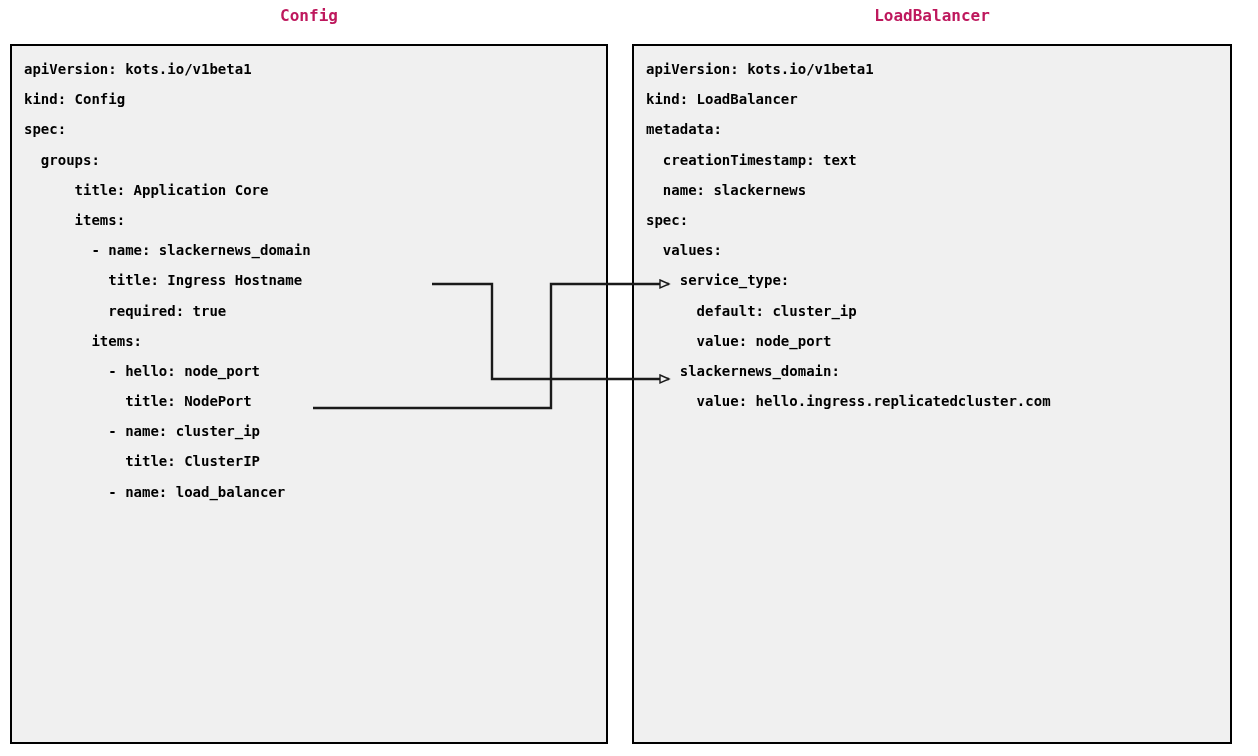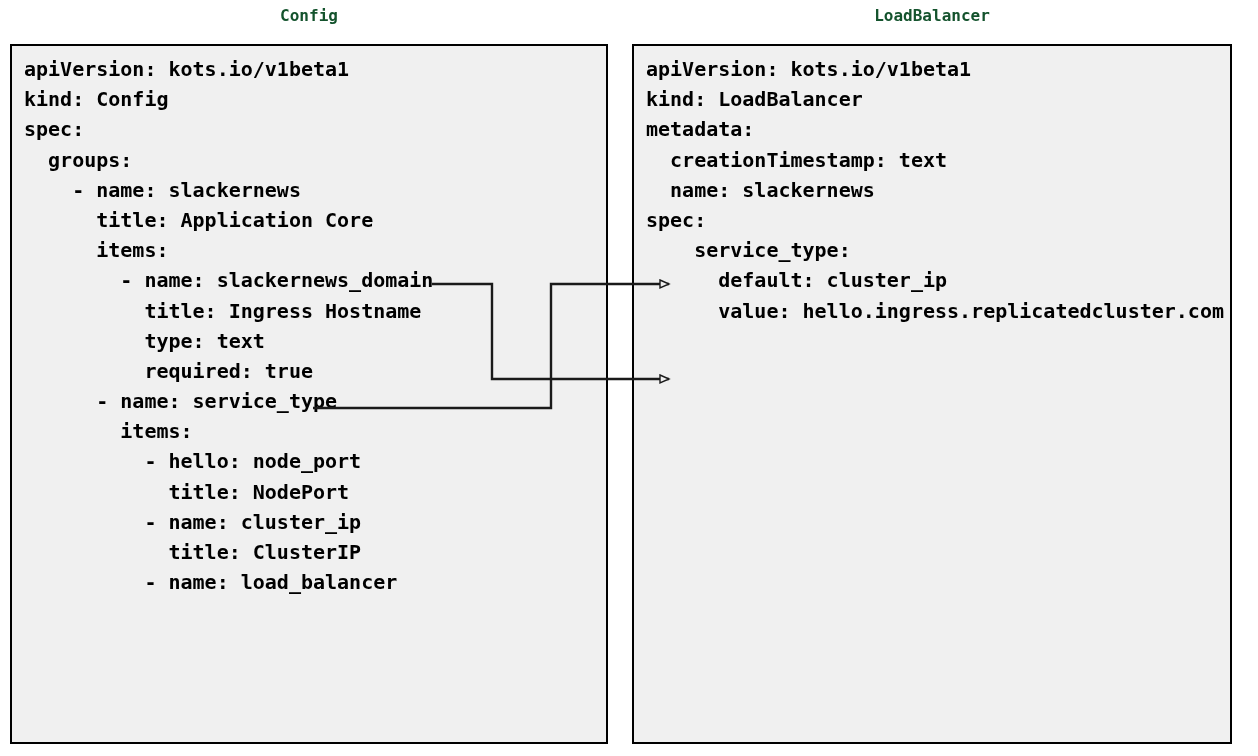--- a/index.html
+++ b/index.html
@@ -18,21 +18,21 @@
   .panel {
     position: absolute;
   }
 
   .panel-title {
     position: absolute;
     top: 6px;
     font-family: "DejaVu Sans Mono", "Liberation Mono", monospace;
     font-size: 16px;
     font-weight: bold;
-    color: #14532d;
+    color: #be185d;
     text-align: center;
     white-space: pre;
     letter-spacing: 0px;
   }
 
   .code-box {
     position: absolute;
     background: #f0f0f0;
     border: 2px solid #000000;
     box-sizing: border-box;
@@ -41,21 +41,21 @@
 
   .code-lines {
     position: absolute;
     left: 12px;
     top: 8px;
     right: 0;
   }
 
   .code-line {
     font-family: "DejaVu Sans Mono", "Liberation Mono", monospace;
-    font-size: 20px;
+    font-size: 14px;
     font-weight: bold;
     color: #000000;
     height: 30.2px;
     line-height: 30.2px;
     white-space: pre;
     letter-spacing: 0px;
   }
 
   #connectors {
     position: absolute;
@@ -70,50 +70,50 @@
 <body>
 
 <div class="panel">
   <div class="panel-title" style="left:10px; width:598px;">Config</div>
   <div class="code-box" style="left:10px; top:44px; width:598px; height:700px;">
     <div class="code-lines">
       <div class="code-line">apiVersion: kots.io/v1beta1</div>
       <div class="code-line">kind: Config</div>
       <div class="code-line">spec:</div>
       <div class="code-line">  groups:</div>
-      <div class="code-line">    - name: slackernews</div>
       <div class="code-line">      title: Application Core</div>
       <div class="code-line">      items:</div>
       <div class="code-line">        - name: slackernews_domain</div>
       <div class="code-line">          title: Ingress Hostname</div>
-      <div class="code-line">          type: text</div>
       <div class="code-line">          required: true</div>
-      <div class="code-line">      - name: service_type</div>
       <div class="code-line">        items:</div>
       <div class="code-line">          - hello: node_port</div>
       <div class="code-line">            title: NodePort</div>
       <div class="code-line">          - name: cluster_ip</div>
       <div class="code-line">            title: ClusterIP</div>
       <div class="code-line">          - name: load_balancer</div>
     </div>
   </div>
 </div>
 
 <div class="panel">
   <div class="panel-title" style="left:632px; width:600px;">LoadBalancer</div>
   <div class="code-box" style="left:632px; top:44px; width:600px; height:700px;">
     <div class="code-lines">
       <div class="code-line">apiVersion: kots.io/v1beta1</div>
       <div class="code-line">kind: LoadBalancer</div>
       <div class="code-line">metadata:</div>
       <div class="code-line">  creationTimestamp: text</div>
       <div class="code-line">  name: slackernews</div>
       <div class="code-line">spec:</div>
+      <div class="code-line">  values:</div>
       <div class="code-line">    service_type:</div>
       <div class="code-line">      default: cluster_ip</div>
+      <div class="code-line">      value: node_port</div>
+      <div class="code-line">    slackernews_domain:</div>
       <div class="code-line">      value: hello.ingress.replicatedcluster.com</div>
     </div>
   </div>
 </div>
 
 <svg id="connectors" viewBox="0 0 1258 756" xmlns="http://www.w3.org/2000/svg">
   <defs>
     <marker id="openArrow" markerWidth="12" markerHeight="12" refX="10" refY="5" orient="auto" markerUnits="userSpaceOnUse">
       <path d="M 1 1 L 10 5 L 1 9 Z" fill="#f0f0f0" stroke="#1a1a1a" stroke-width="1.4" stroke-linejoin="miter"></path>
     </marker>

